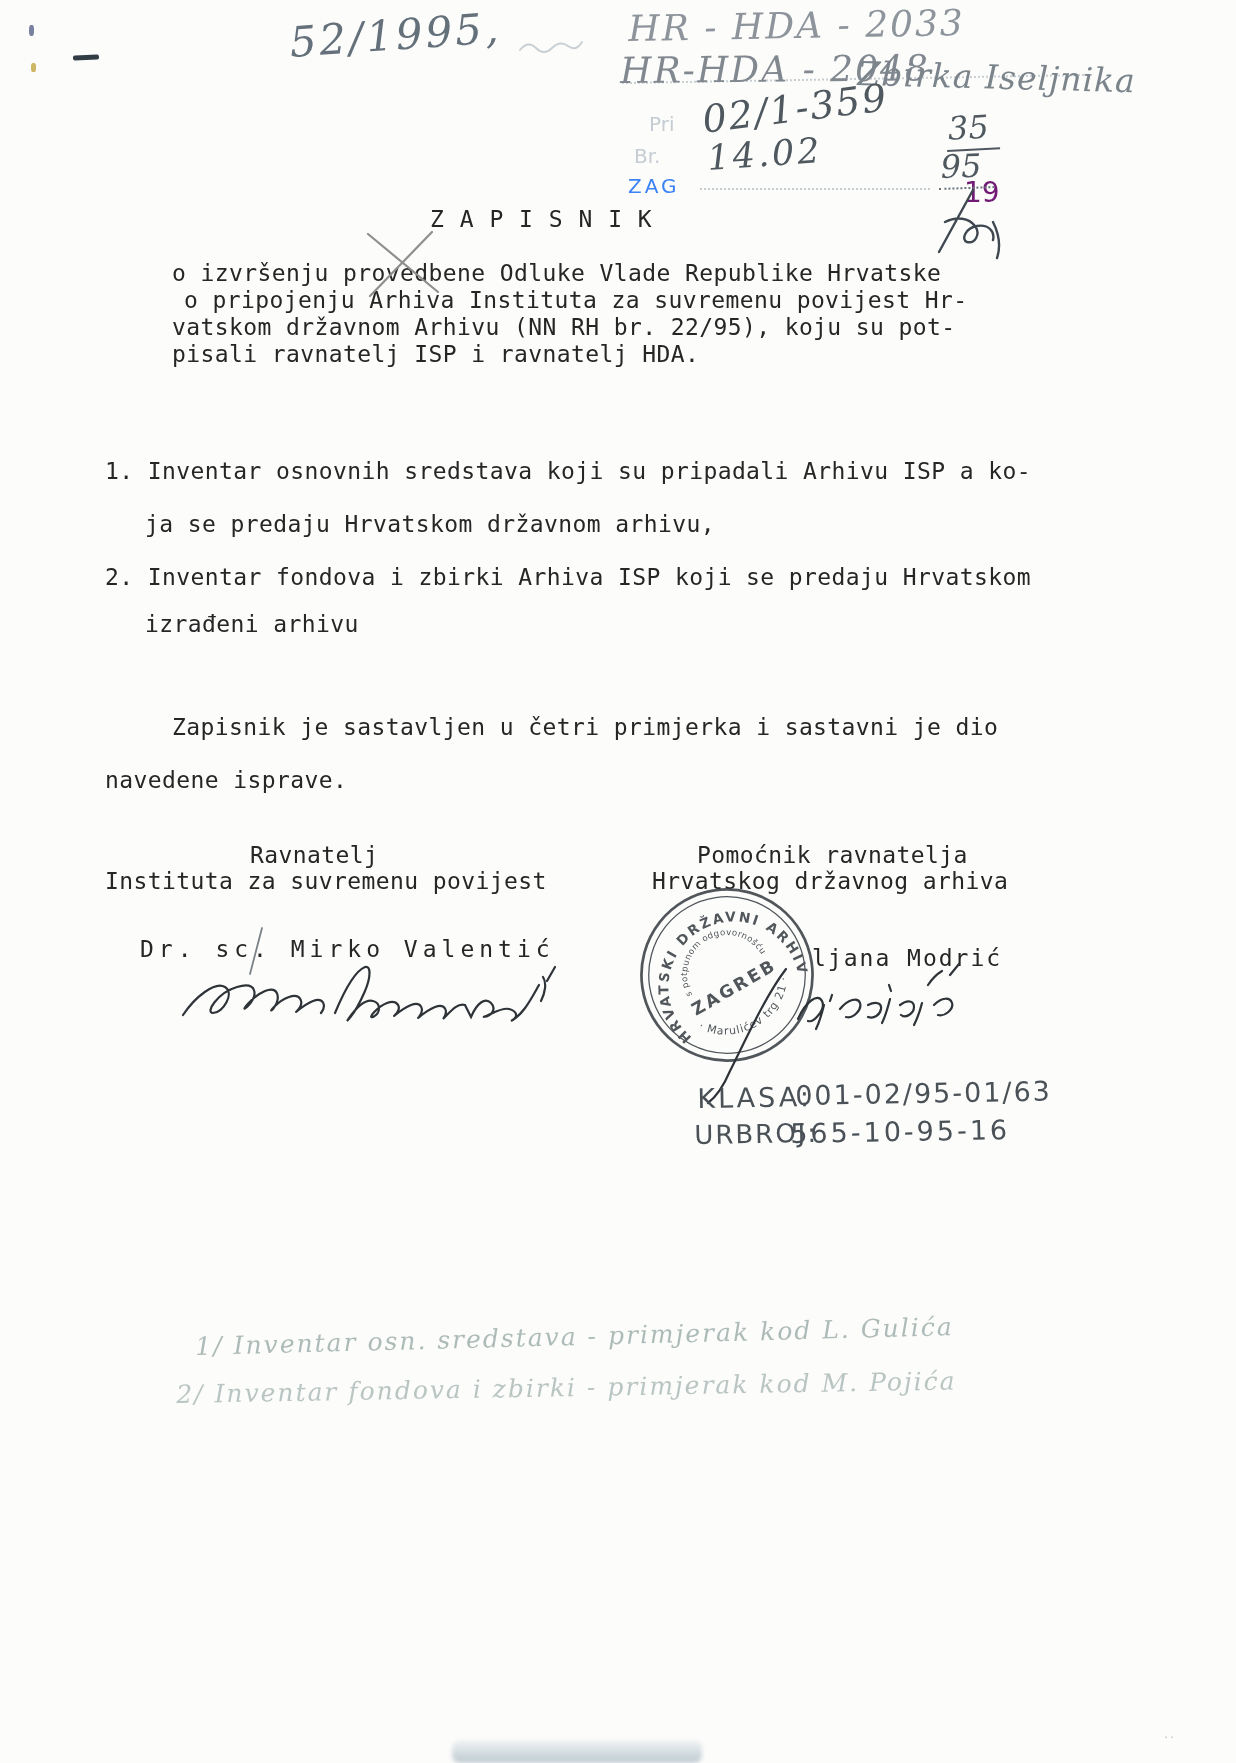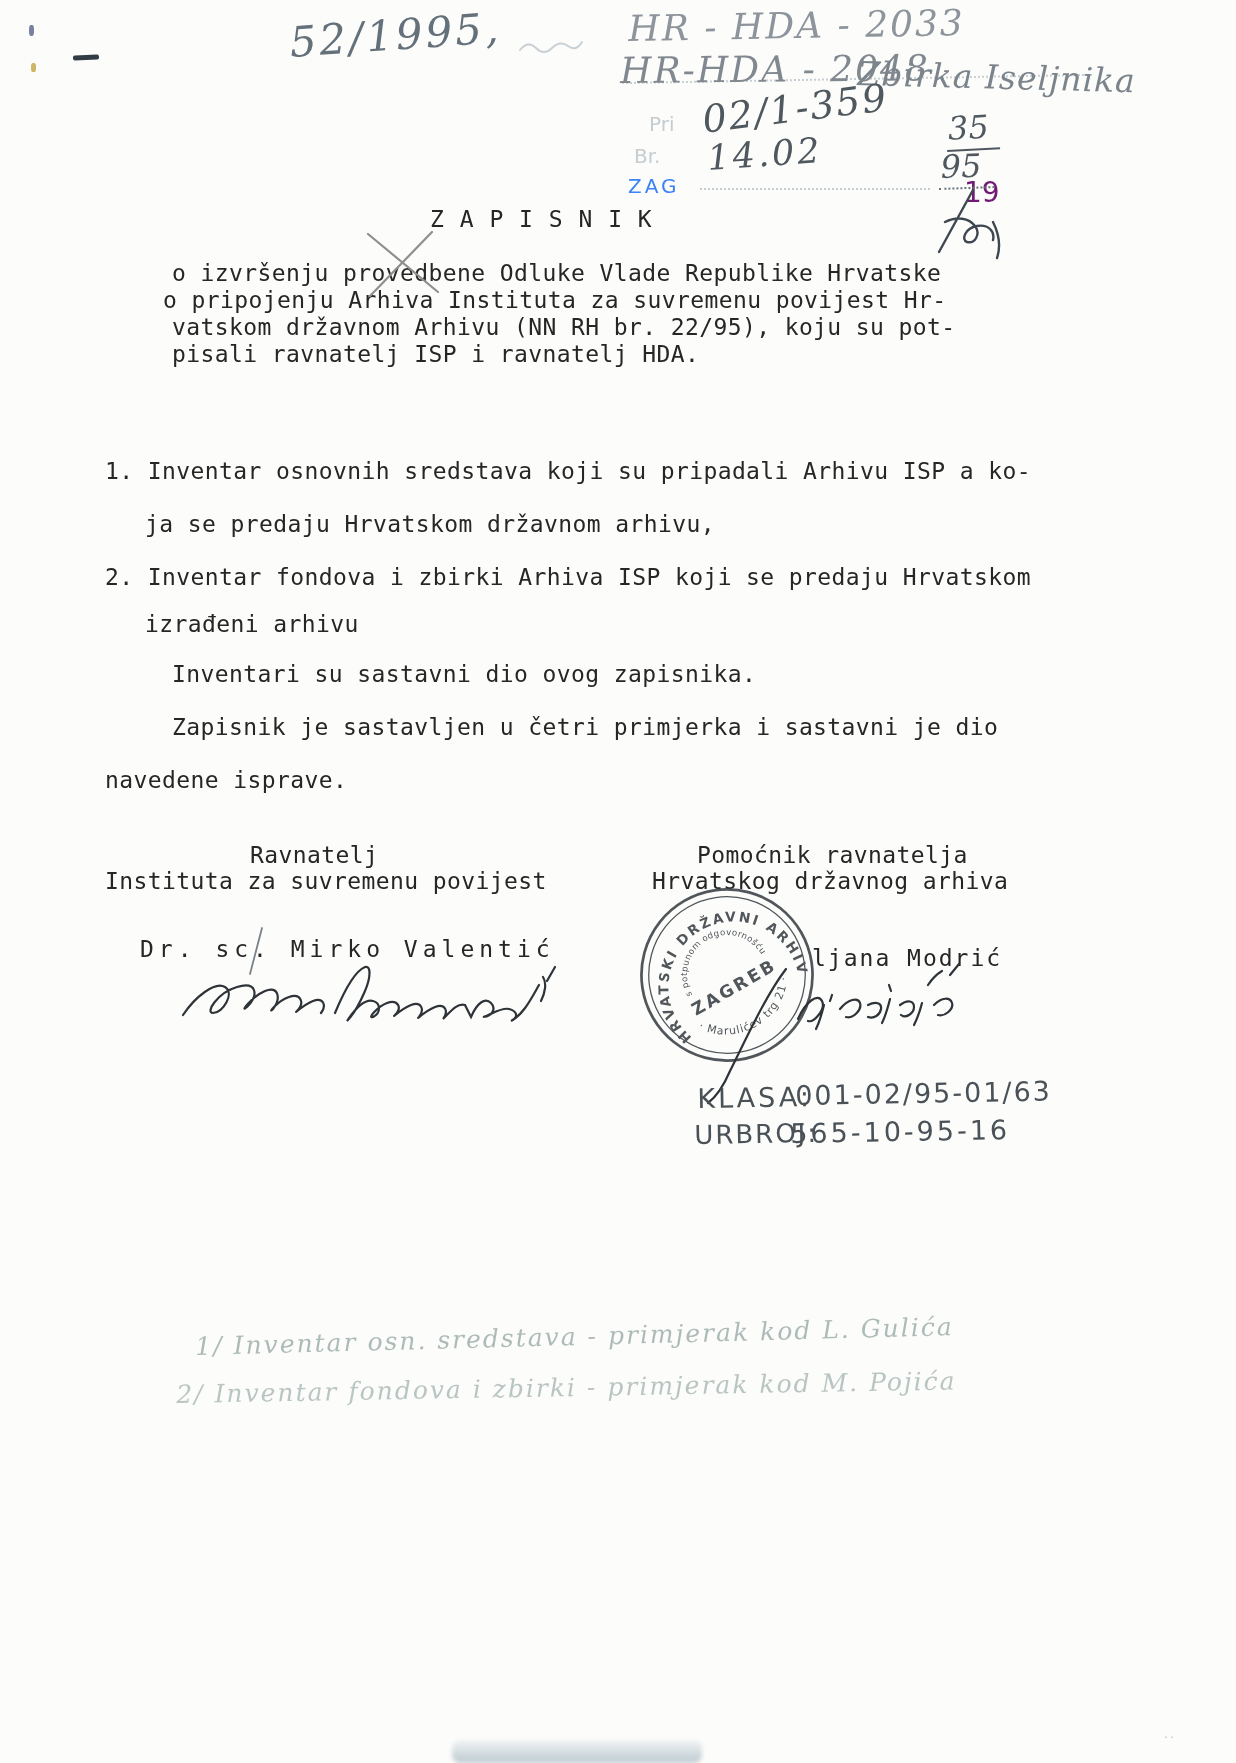--- a/index.html
+++ b/index.html
@@ -57,35 +57,34 @@
   <div class="hand" style="left:945px;top:110px;font-size:32px;color:#4f585f;transform:rotate(-3deg);border-bottom:2px solid #4f585f;padding:0 10px 2px 2px;">35</div>
   <div class="hand" style="left:938px;top:148px;font-size:32px;color:#4f585f;transform:rotate(-2deg);border-bottom:2px dotted #6a737a;padding:0 12px 2px 2px;">95</div>
 
   <svg class="svgabs" style="left:915px;top:182px;" width="100" height="80" viewBox="0 0 100 80">
     <path d="M58,8 C48,26 36,48 24,70 M30,40 C42,34 54,36 60,44 C66,52 60,62 52,60 C46,58 50,46 62,44 C74,42 80,50 78,58 M78,40 C84,52 86,64 82,76" fill="none" stroke="#3f4850" stroke-width="2.4" stroke-linecap="round"></path>
   </svg>
 
   <div class="tw" style="left:430px;top:206px;letter-spacing:1px;">Z A P I S N I K</div>
 
   <div class="tw" style="left:172px;top:260px;">o izvršenju provedbene Odluke Vlade Republike Hrvatske</div>
-  <div class="tw" style="left:163px;top:287px;text-align:right;">o pripojenju Arhiva Instituta za suvremenu povijest Hr-</div>
+  <div class="tw" style="left:184px;top:287px;text-align:right;">o pripojenju Arhiva Instituta za suvremenu povijest Hr-</div>
   <div class="tw" style="left:172px;top:314px;">vatskom državnom Arhivu (NN RH br. 22/95), koju su pot-</div>
   <div class="tw" style="left:172px;top:341px;">pisali ravnatelj ISP i ravnatelj HDA.</div>
 
   <svg class="svgabs" style="left:360px;top:228px;" width="85" height="72" viewBox="0 0 85 72">
     <path d="M8,6 L78,64 M72,4 L10,68" fill="none" stroke="#8f8f8f" stroke-width="2.2" stroke-linecap="round"></path>
   </svg>
 
 
   <div class="tw" style="left:105px;top:458px;">1. Inventar osnovnih sredstava koji su pripadali Arhivu ISP a ko-</div>
   <div class="tw" style="left:145px;top:511px;">ja se predaju Hrvatskom državnom arhivu,</div>
   <div class="tw" style="left:105px;top:564px;">2. Inventar fondova i zbirki Arhiva ISP koji se predaju Hrvatskom</div>
   <div class="tw" style="left:145px;top:611px;">izrađeni arhivu</div>
 
-  <div class="tw" style="left:172px;top:661px;">Inventari su sastavni dio ovog zapisnika.</div>
   <div class="tw" style="left:172px;top:714px;">Zapisnik je sastavljen u četri primjerka i sastavni je dio</div>
   <div class="tw" style="left:105px;top:767px;">navedene isprave.</div>
 
   <div class="tw" style="left:250px;top:842px;">Ravnatelj</div>
   <div class="tw" style="left:105px;top:868px;">Instituta za suvremenu povijest</div>
   <div class="tw" style="left:697px;top:842px;">Pomoćnik ravnatelja</div>
   <div class="tw" style="left:652px;top:868px;">Hrvatskog državnog arhiva</div>
 
   <div class="tw" style="left:140px;top:936px;letter-spacing:5px;">Dr. sc. Mirko Valentić</div>
   <svg class="svgabs" style="left:246px;top:924px;" width="20" height="55" viewBox="0 0 20 55">

